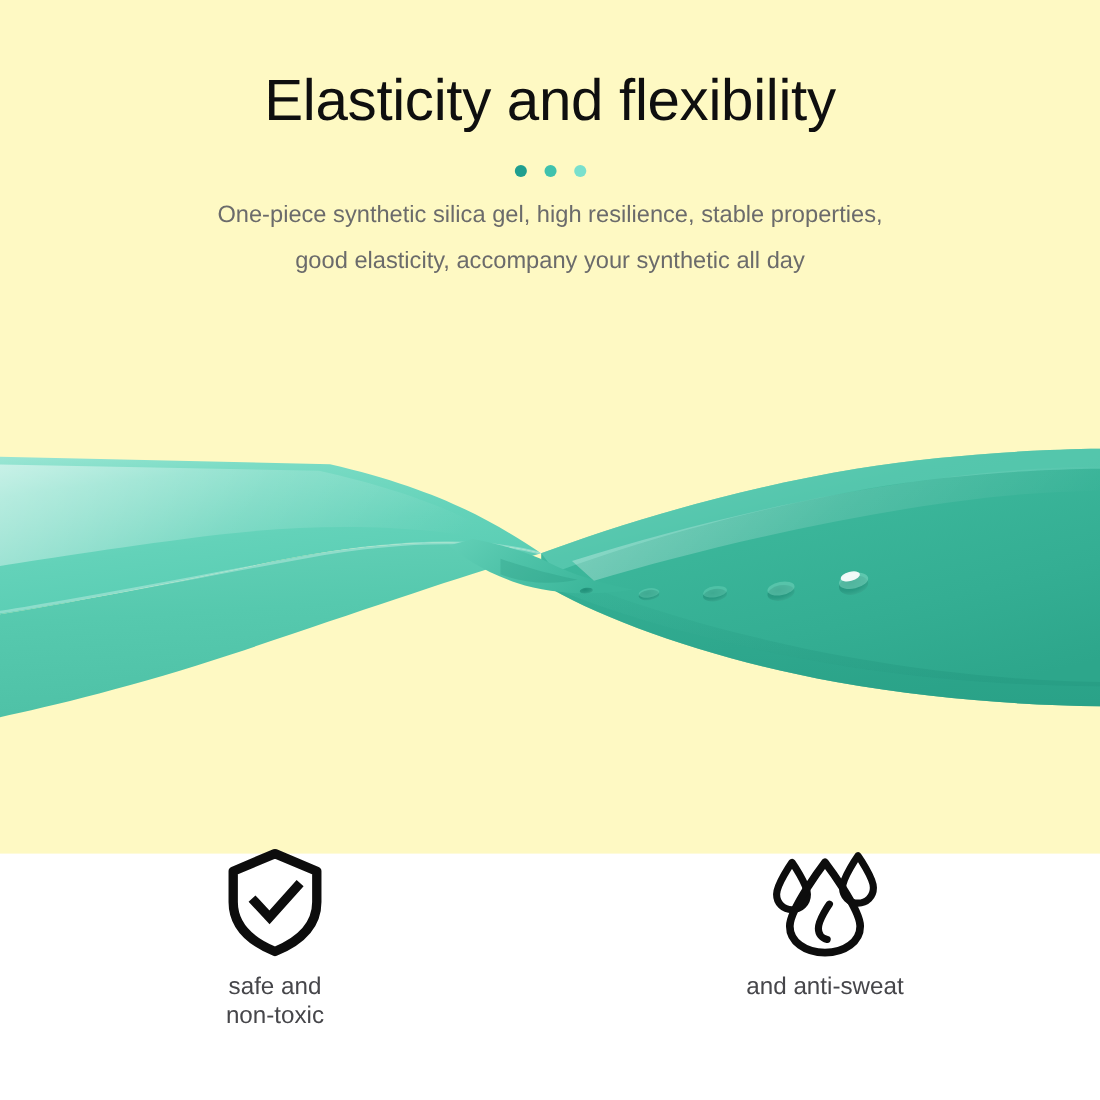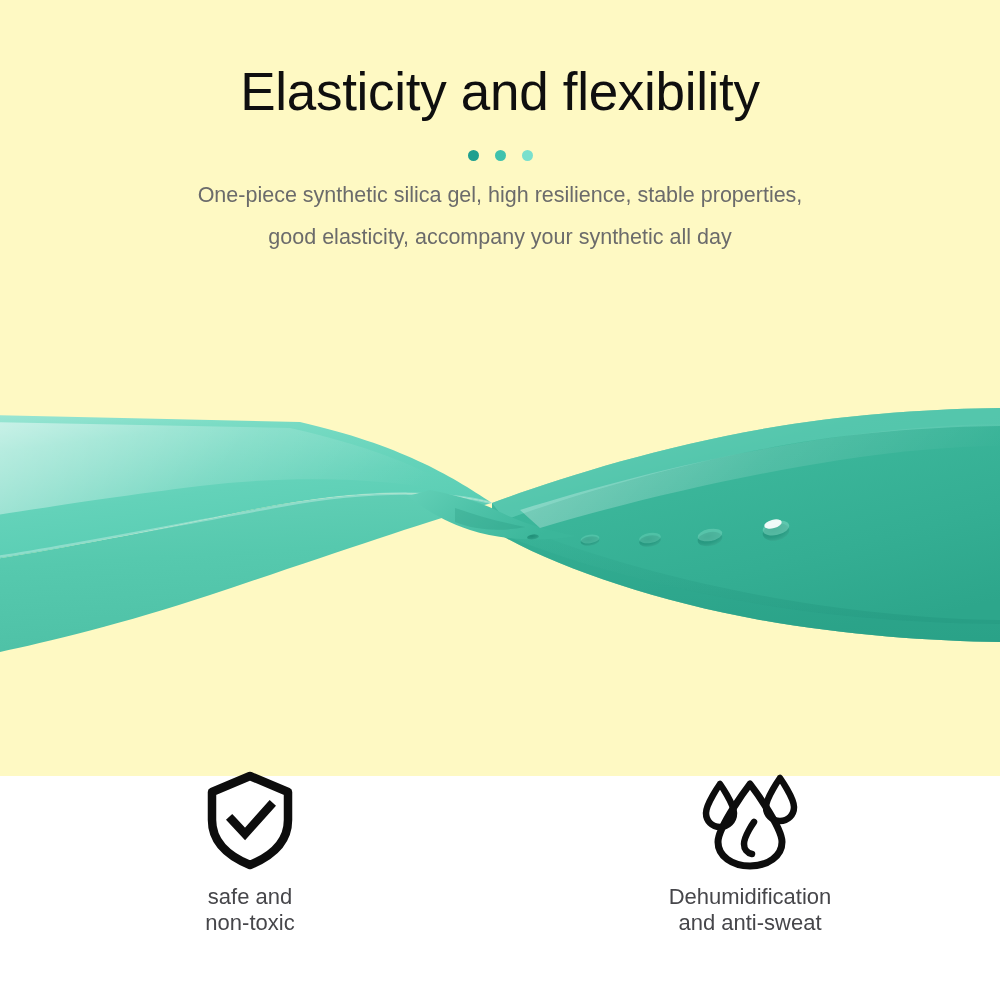--- a/index.html
+++ b/index.html
@@ -265,20 +265,19 @@
           <path d="M22 14 C22 14 8 34 8 43 C8 51 14 57 22 57 C30 57 36 51 36 43 C36 34 22 14 22 14 Z" fill="none" stroke="#0d0d0d" stroke-width="6.5" stroke-linejoin="round"></path>
 
           <path d="M82 8 C82 8 68 28 68 37 C68 45 74 51 82 51 C90 51 96 45 96 37 C96 28 82 8 82 8 Z" fill="none" stroke="#0d0d0d" stroke-width="6.5" stroke-linejoin="round"></path>
 
           <path d="M52 14 C52 14 20 56 20 72 C20 86 34 96 52 96 C70 96 84 86 84 72 C84 56 52 14 52 14 Z" fill="none" stroke="#0d0d0d" stroke-width="7" stroke-linejoin="round"></path>
 
           <path d="M56 52 C56 52 46 66 46 74 C46 79 49 83 54 84" fill="none" stroke="#0d0d0d" stroke-width="6.5" stroke-linecap="round" stroke-linejoin="round"></path>
         </svg>
       </div>
       <div class="feature-caption">
-        <span class="cap-line">Dehumidification</span>
         <span class="cap-line">and anti-sweat</span>
       </div>
     </div>
 
   </div>
 
 </div>
 
 </body></html>

